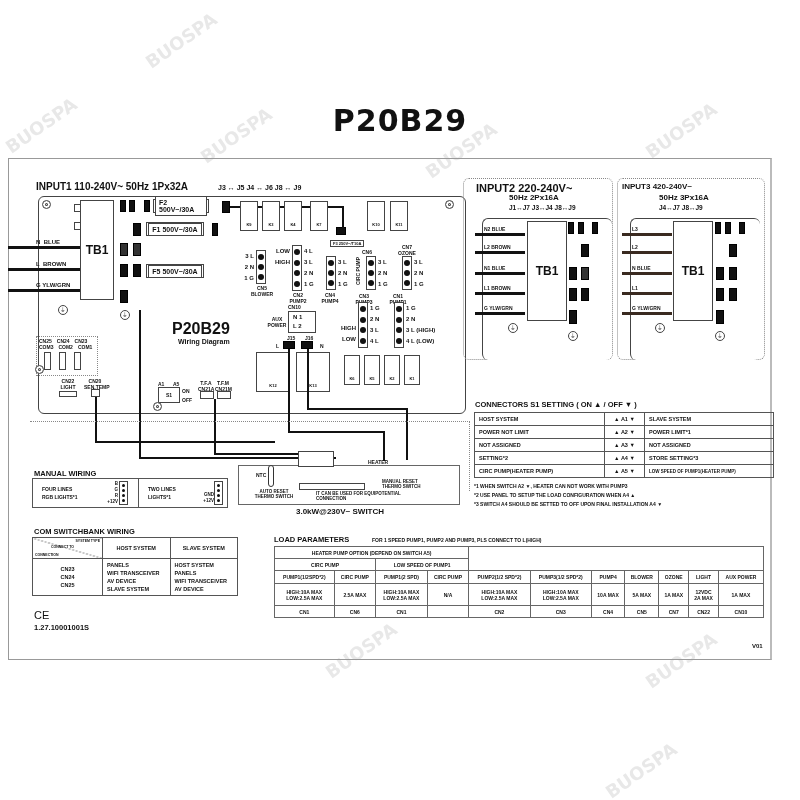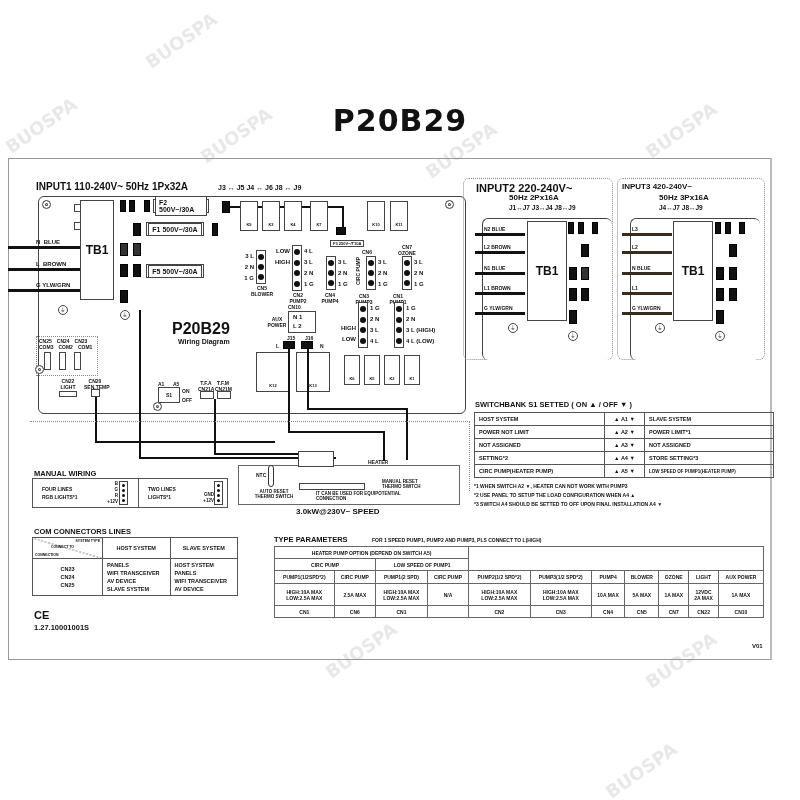--- a/index.html
+++ b/index.html
@@ -305,21 +305,21 @@
 
 <div class="abs" style="left:238px;top:465px;width:222px;height:40px;border:1px solid #666;border-top:1px solid #666"></div>
 <div class="abs" style="left:298px;top:451px;width:36px;height:16px;border:1px solid #444;background:#fff"></div>
 <div class="abs" style="left:268px;top:465px;width:6px;height:22px;border:1px solid #333;border-radius:3px;background:#fff"></div>
 <div class="abs xs" style="left:256px;top:472px">NTC</div>
 <div class="abs xs" style="left:368px;top:459px">HEATER</div>
 <div class="abs" style="left:299px;top:483px;width:66px;height:7px;border:1px solid #444;background:#fff"></div>
 <div class="abs xs" style="left:252px;top:489px;width:44px;text-align:center;font-size:4.5px">AUTO RESET THERMO SWITCH</div>
 <div class="abs xs" style="left:316px;top:491px;width:90px;font-size:4.5px">IT CAN BE USED FOR EQUIPOTENTIAL CONNECTION</div>
 <div class="abs xs" style="left:382px;top:479px;width:48px;font-size:4.5px">MANUAL RESET THERMO SWITCH</div>
-<div class="abs md" style="left:296px;top:507px;font-size:8px">3.0kW@230V~  SPEED</div>
+<div class="abs md" style="left:296px;top:507px;font-size:8px">3.0kW@230V~  SWITCH</div>
 
 <div class="abs dotted" style="left:463px;top:178px;width:150px;height:182px;border-radius:6px"></div>
 <div class="abs md" style="left:476px;top:182px;font-size:11px">INPUT2 220-240V~</div>
 <div class="abs md" style="left:509px;top:193px;font-size:8px">50Hz   2Px16A</div>
 <div class="abs sm" style="left:509px;top:204px;font-size:6.5px">J1↔J7   J3↔J4   J8↔J9</div>
 <div class="abs board" style="left:482px;top:218px;width:130px;height:142px;border-right:none;border-bottom:none"></div>
 <div class="abs tb" style="left:527px;top:221px;width:40px;height:100px">TB1</div>
 <div class="abs wire" style="left:475px;top:233px;width:50px;height:3px"></div>
 <div class="abs wire" style="left:475px;top:251px;width:50px;height:3px"></div>
 <div class="abs wire" style="left:475px;top:272px;width:50px;height:3px"></div>
@@ -363,21 +363,21 @@
 <div class="abs jump" style="left:739px;top:222px;width:6px;height:12px"></div>
 <div class="abs jump" style="left:729px;top:244px;width:8px;height:13px"></div>
 <div class="abs jump" style="left:716px;top:267px;width:8px;height:13px"></div>
 <div class="abs jump" style="left:729px;top:267px;width:8px;height:13px"></div>
 <div class="abs jump" style="left:716px;top:288px;width:8px;height:13px"></div>
 <div class="abs jump" style="left:729px;top:288px;width:8px;height:13px"></div>
 <div class="abs jump" style="left:716px;top:310px;width:8px;height:14px"></div>
 <div class="abs gnd" style="left:655px;top:323px">⏚</div>
 <div class="abs gnd" style="left:715px;top:331px">⏚</div>
 
-<div class="abs md" style="left:475px;top:400px;font-size:7.5px">SWITCHBANK S1 SETTED ( ON ▲ / OFF ▼ )</div>
+<div class="abs md" style="left:475px;top:400px;font-size:7.5px">CONNECTORS S1 SETTING ( ON ▲ / OFF ▼ )</div>
 <table class="abs sw" style="left:474px;top:412px;width:300px">
   <tbody>
       <tr>
         <td style="width:130px">HOST SYSTEM</td>
         <td style="width:40px;text-align:center">▲ <span>A1</span> ▼</td>
         <td>SLAVE SYSTEM</td>
       </tr>
   <tr>
         <td>POWER  NOT LIMIT</td>
         <td style="text-align:center">▲ <span>A2</span> ▼</td>
@@ -433,21 +433,21 @@
   <div>GND</div>
     <div>+12V</div>
 </div>
 <div class="abs conn" style="left:214px;top:481px;width:9px;height:24px">
     <div class="dot" style="width:3px;height:3px"></div>
     <div class="dot" style="width:3px;height:3px"></div>
     <div class="dot" style="width:3px;height:3px"></div>
     <div class="dot" style="width:3px;height:3px"></div>
   </div>
 
-<div class="abs md" style="left:34px;top:527px;font-size:7.5px">COM CONNECTORS LINES</div>
+<div class="abs md" style="left:34px;top:527px;font-size:7.5px">COM SWITCHBANK WIRING</div>
 <table class="abs com" style="left:32px;top:537px;width:206px">
   <tbody>
       <tr>
     <td style="width:70px;height:21px;position:relative;font-size:3.5px;background:linear-gradient(to top right,transparent 49%,#555 50%,transparent 51%)">
       <span style="position:absolute;right:2px;top:1px">SYSTEM TYPE</span>
       <span style="position:absolute;left:18px;top:7px">CONNECT TO</span>
       <span style="position:absolute;left:2px;bottom:1px">CONNECTION</span>
     </td>
     <td style="text-align:center">HOST SYSTEM</td>
     <td style="text-align:center">SLAVE SYSTEM</td>
@@ -467,24 +467,24 @@
     <td style="line-height:8px">
           <div>HOST SYSTEM</div>
           <div>PANELS</div>
           <div>WIFI TRANSCEIVER</div>
           <div>AV DEVICE</div>
         </td>
   </tr>
 </tbody>
   </table>
 
-<div class="abs" style="left:34px;top:609px;font-size:11px;font-weight:bold">CE</div>
+<div class="abs" style="left:34px;top:609px;font-size:11px;font-weight:normal">CE</div>
 <div class="abs sm" style="left:34px;top:623px;font-size:7.5px">1.27.10001001S</div>
 
-<div class="abs md" style="left:274px;top:535px;font-size:7.5px">TYPE PARAMETERS</div>
+<div class="abs md" style="left:274px;top:535px;font-size:7.5px">LOAD PARAMETERS</div>
 <div class="abs xs" style="left:372px;top:537px">FOR 1 SPEED PUMP1,  PUMP2 AND PUMP3, PLS CONNECT TO L(HIGH)</div>
 <table class="abs lp" style="left:274px;top:546px;width:490px">
   <tbody>
       <tr>
     <td colspan="4" style="height:12px">HEATER PUMP OPTION (DEPEND ON SWITCH A5)</td>
     <td colspan="7" style="border-bottom:none"></td>
   </tr>
   <tr>
     <td colspan="2" style="height:12px">CIRC PUMP</td>
     <td colspan="2">LOW SPEED OF PUMP1</td>

